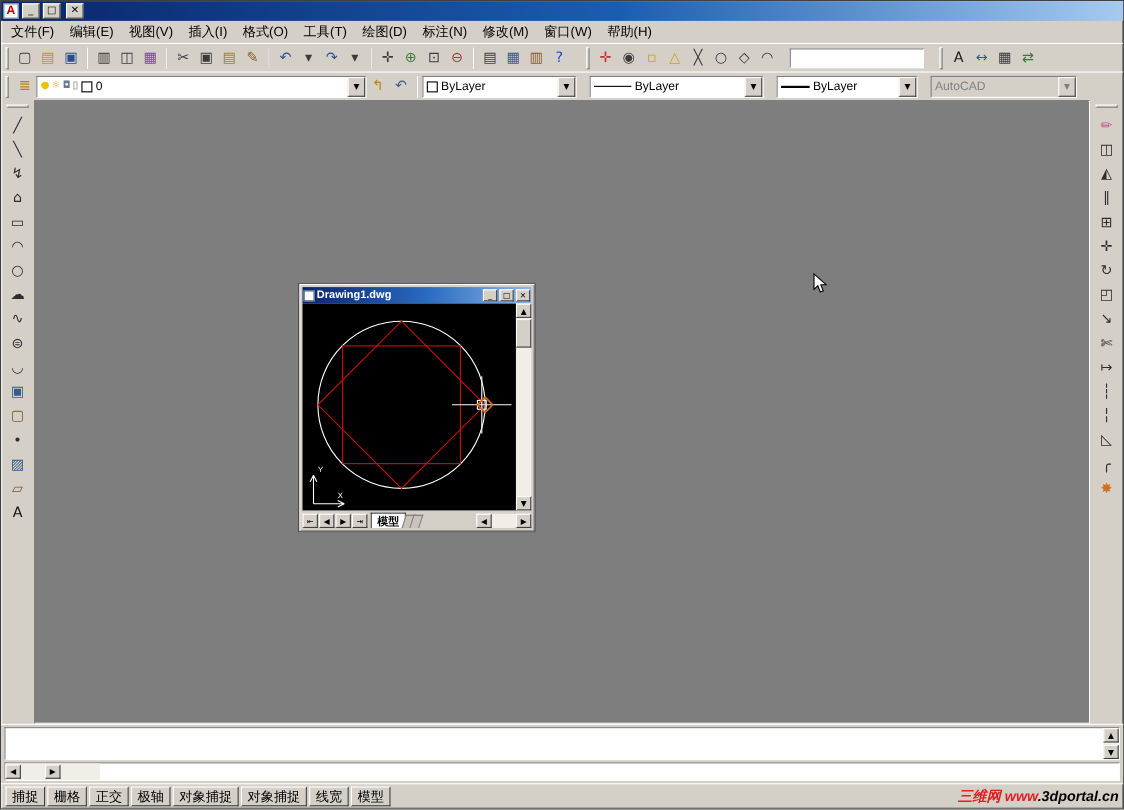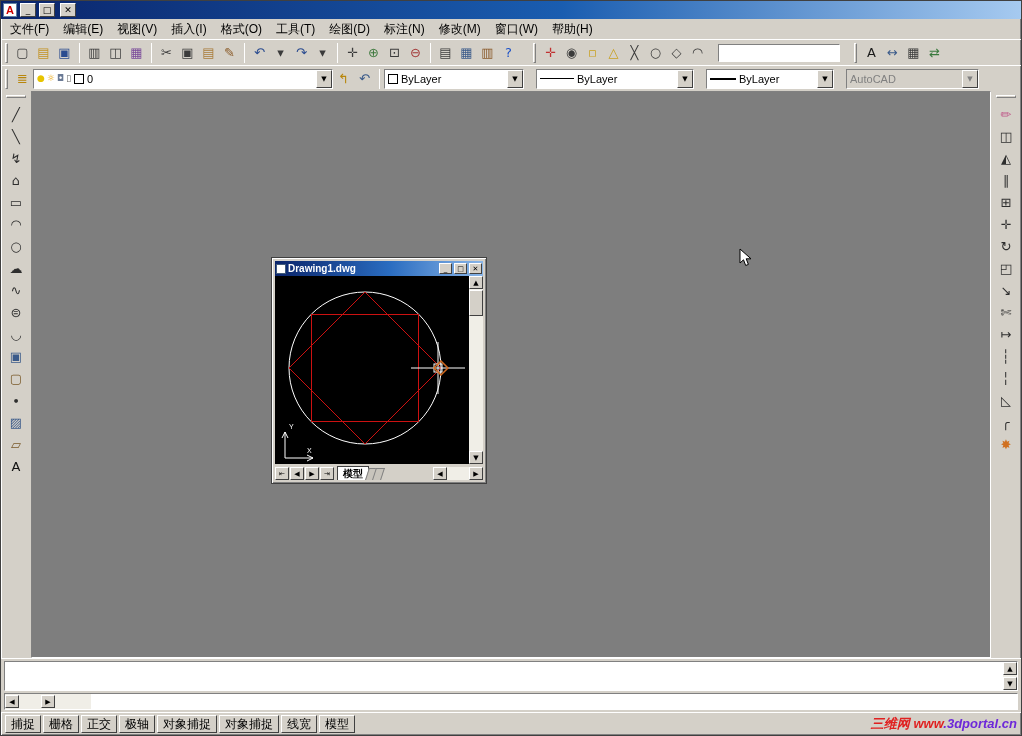--- a/index.html
+++ b/index.html
@@ -537,17 +537,17 @@
     <button class="toggle raised">捕捉</button>
         <button class="toggle raised">栅格</button>
         <button class="toggle raised">正交</button>
         <button class="toggle raised">极轴</button>
         <button class="toggle raised">对象捕捉</button>
         <button class="toggle raised">对象捕捉</button>
         <button class="toggle raised">线宽</button>
         <button class="toggle raised">模型</button>
       </div>
     <div class="watermark">
-      <span style="color: rgb(224, 32, 32);">三维网 www</span><span style="color: #6d28d9;">.3dportal.cn</span>
+      <span style="color: rgb(224, 32, 32);">三维网 www</span><span style="color: #000000;">.3dportal.cn</span>
     </div>
   </div>
 
 </div>
 
 </body></html>

